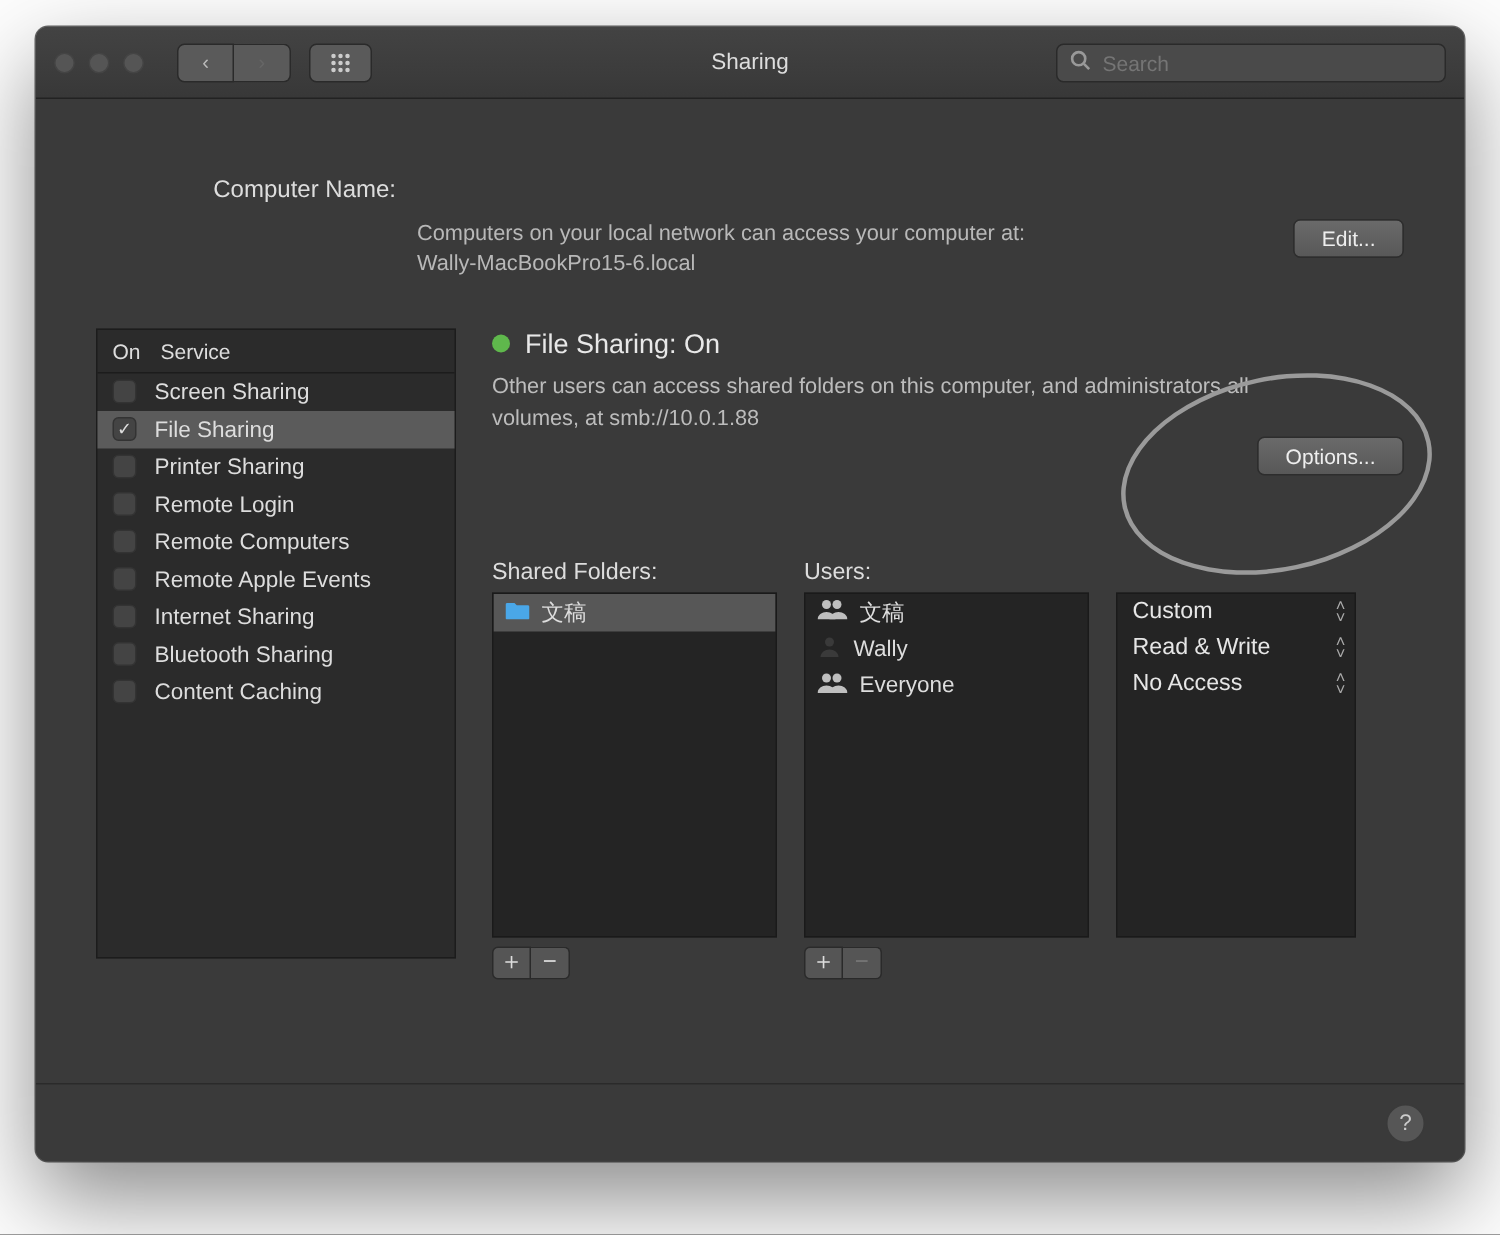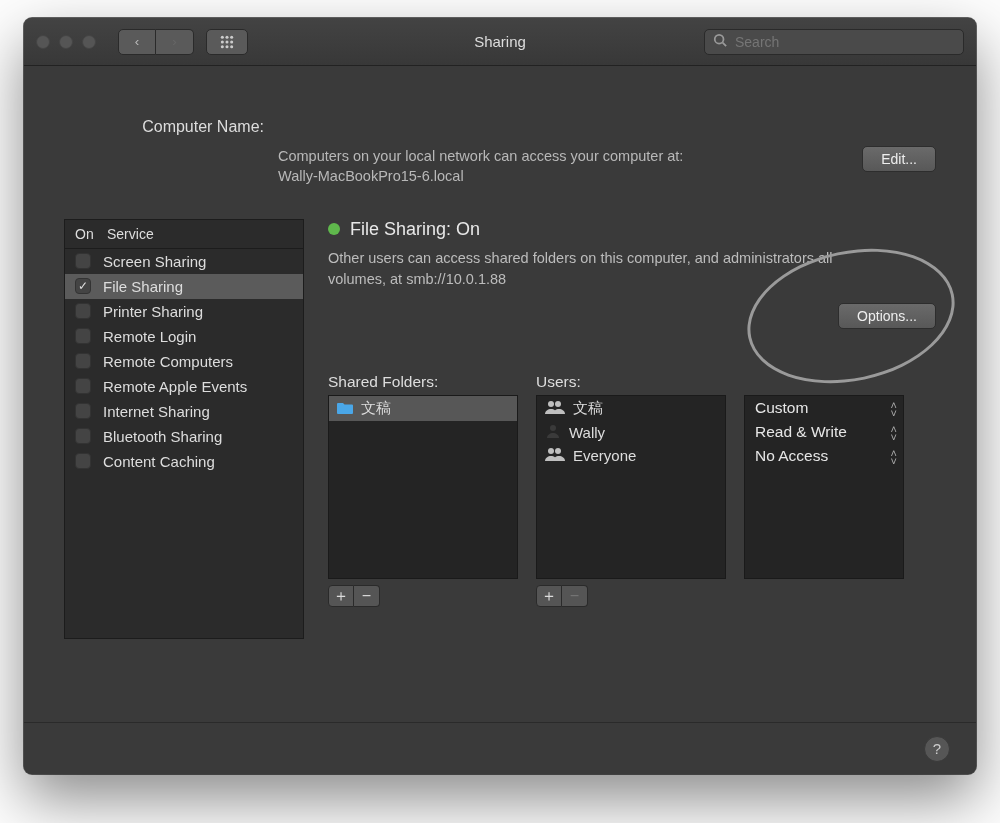--- a/index.html
+++ b/index.html
@@ -157,41 +157,41 @@
   }
   .right {
     flex:1; position:relative;
   }
   .status-line {
     display:flex; align-items:center; gap:10px; font-size:18px; color:#e8e8e8;
   }
   .dot { width:12px; height:12px; border-radius:50%; background:var(--green);}
   .status-desc { margin-top:8px; color:#bcbcbc; font-size:14.5px; line-height:1.45; max-width:560px;}
   .options-btn {
-    position:absolute; right:0; top:84px;
+    position:absolute; right:0; top:72px;
   }
   .lists {
     display:flex; gap:18px; margin-top:60px;
   }
   .list-col { display:flex; flex-direction:column; }
   .list-col .cap { font-size:15.5px; color:#ddd; margin-bottom:4px;margin-top:23px;}
   .listbox {
-    width:190px; height:184px;
+    width:190px; height:230px;
     background:#242424; border:1px solid #1a1a1a;
     overflow:hidden;
   }
   .list-col.users .listbox { width:190px;}
   .list-col.perms .listbox { width:160px;}
   .litem {
     display:flex; align-items:center; gap:8px;
     padding:3px 8px; font-size:15px; color:#ddd;
   }
   .litem.sel { background:#575757;}
   .perm-item {
-    display:flex; align-items:flex-end; justify-content:space-between;
+    display:flex; align-items:center; justify-content:space-between;
     padding:3px 6px 3px 10px; font-size:15.5px; color:#e6e6e6;
   }
   .stepper { color:#aaa; font-size:11px; line-height:8px; display:flex; flex-direction:column;}
   .pm {
     margin-top:6px; display:flex;
   }
   .pm button {
     width:26px; height:22px;
     background:#555; border:1px solid #2a2a2a;
     color:#ddd; font-size:16px; line-height:1;

